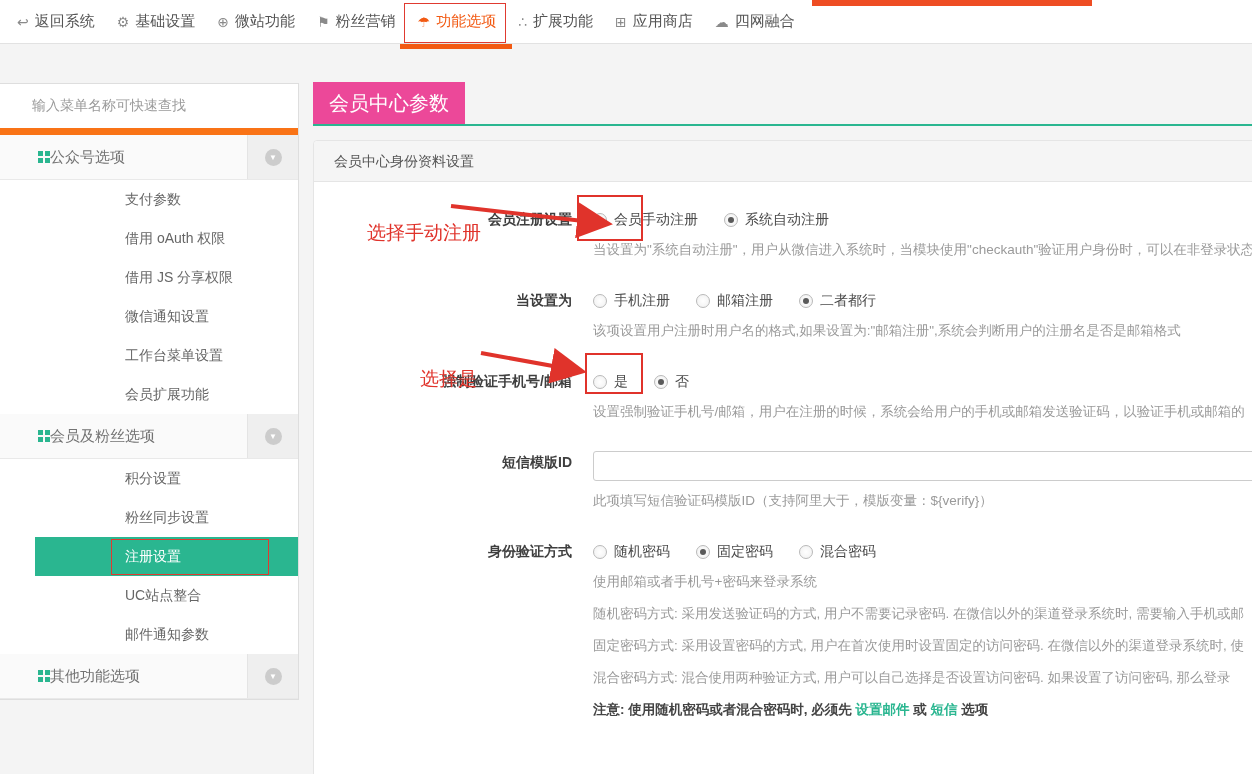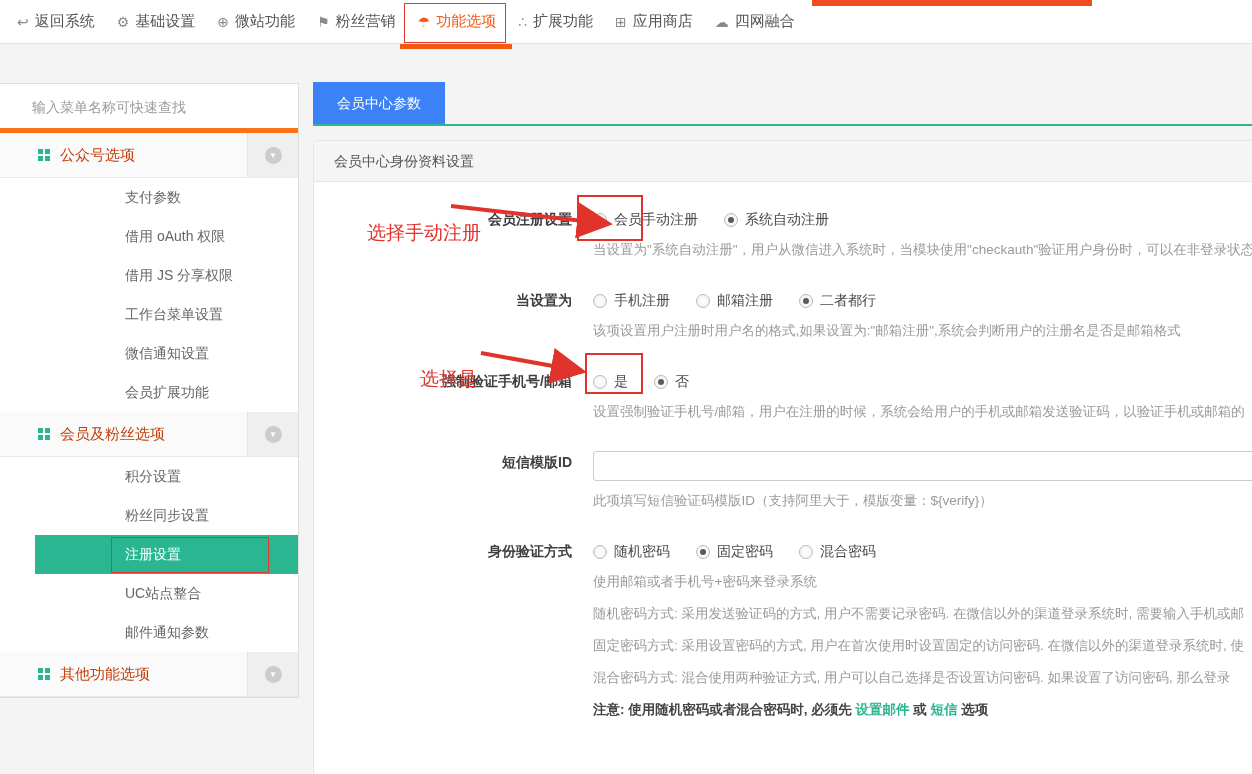--- a/index.html
+++ b/index.html
@@ -11,38 +11,38 @@
   .nav-item{display:flex;align-items:center;height:44px;padding:0 11px;cursor:pointer;color:#555;font-size:15px;white-space:nowrap;}
   .nav-item .nav-ico{color:#8a8a8a;font-size:14px;margin-right:6px;}
   .nav-item.active{color:#f25a13;}
   .nav-item.active .nav-ico{color:#f25a13;}
   .nav-underline{position:absolute;left:400px;top:44px;width:112px;height:5px;background:#f25a13;}
   .nav-redbox{position:absolute;left:404px;top:3px;width:100px;height:38px;border:1px solid #e03a30;pointer-events:none;}
   .top-orange-bar{position:absolute;left:812px;top:0;width:280px;height:6px;background:#ee4d23;}
 
   
   .sidebar{position:absolute;left:0;top:83px;width:299px;background:#fff;border:1px solid #dedede;border-left:none;box-sizing:border-box;}
-  .side-search{height:44px;border-bottom:5px solid #f97316;display:flex;align-items:flex-start;}
+  .side-search{height:44px;border-bottom:7px solid #f97316;display:flex;align-items:flex-end;}
   .side-search input{border:none;outline:none;width:100%;height:100%;padding-left:32px;font-size:14px;color:#444;font-family:inherit;background:transparent;}
   .side-search input::placeholder{color:#9a9a9a;}
   .sec-head{height:44px;display:flex;align-items:center;background:#fafafa;border-bottom:1px solid #e9e9e9;cursor:pointer;}
   .sec-head-main{flex:1;display:flex;align-items:center;padding-left:38px;}
   .grid-ico{position:relative;width:12px;height:12px;display:inline-block;}
   .grid-ico::before{content:"";position:absolute;left:0;top:0;width:5px;height:5px;background:#2ab690;box-shadow:7px 0 0 #2ab690,0 7px 0 #2ab690,7px 7px 0 #2ab690;}
-  .sec-title{color:#c2410c;font-size:15px;margin-left:10px;}
+  .sec-title{color:#737373;font-size:15px;}
   .sec-chevcell{width:50px;align-self:stretch;background:#efefef;border-left:1px solid #e4e4e4;display:flex;align-items:center;justify-content:center;cursor:pointer;}
   .chev{width:17px;height:17px;border-radius:50%;background:#ccc;color:#fff;font-size:8px;line-height:17px;text-align:center;display:inline-block;}
   .side-item{height:39px;line-height:39px;padding-left:90px;font-size:14px;color:#666;cursor:pointer;position:relative;background:#fff;margin-left:35px;}
   .side-item.active{background:#2ab690;color:#fff;}
   .side-redbox{position:absolute;left:76px;top:2px;width:156px;height:34px;border:1px solid #e03a30;pointer-events:none;}
 
   
   .content{position:absolute;left:313px;top:82px;width:1150px;}
   .tabbar{border-bottom:2px solid #2ab690;height:42px;}
-  .tab{display:inline-block;height:42px;line-height:42px;padding:0 24px;background:#3b82f6;color:#fff;font-size:14px;cursor:pointer;}
+  .tab{display:inline-block;height:42px;line-height:42px;padding:0 16px;background:#ec4899;color:#fff;font-size:20px;cursor:pointer;}
   .panel{margin-top:14px;background:#fff;border:1px solid #e5e5e5;border-radius:4px;width:1150px;box-sizing:border-box;}
   .panel-head{height:40px;line-height:40px;background:#f5f5f5;border-bottom:1px solid #e5e5e5;border-radius:4px 4px 0 0;padding-left:20px;color:#555;font-size:14px;}
   .panel-body{padding:26px 0 30px 0;}
 
   .frow{display:flex;margin-bottom:30px;}
   .flabel{flex:none;width:258px;padding-right:14px;text-align:right;font-weight:bold;color:#3f3f3f;font-size:14px;line-height:22px;white-space:nowrap;}
   .fctrl{flex:1;padding-left:7px;min-width:0;}
   .opts{line-height:22px;white-space:nowrap;}
   .opt{display:inline-block;margin-right:26px;cursor:pointer;}
   .radio{display:inline-block;width:14px;height:14px;border-radius:50%;border:1px solid #b9b9b9;background:radial-gradient(#fff,#efefef);vertical-align:-3px;margin-right:7px;position:relative;box-sizing:border-box;}
@@ -112,22 +112,22 @@
             <span class="grid-ico"></span>
             <span class="sec-title">公众号选项</span>
           </div>
           <div class="sec-chevcell">
             <span class="chev">▼</span>
           </div>
         </div>
         <div class="side-item">支付参数</div>
         <div class="side-item">借用 oAuth 权限</div>
         <div class="side-item">借用 JS 分享权限</div>
+        <div class="side-item">微信通知设置</div>
         <div class="side-item">工作台菜单设置</div>
-        <div class="side-item">微信通知设置</div>
         <div class="side-item">会员扩展功能</div>
         <div class="sec-head">
           <div class="sec-head-main">
             <span class="grid-ico"></span>
             <span class="sec-title">会员及粉丝选项</span>
           </div>
           <div class="sec-chevcell">
             <span class="chev">▼</span>
           </div>
         </div>

